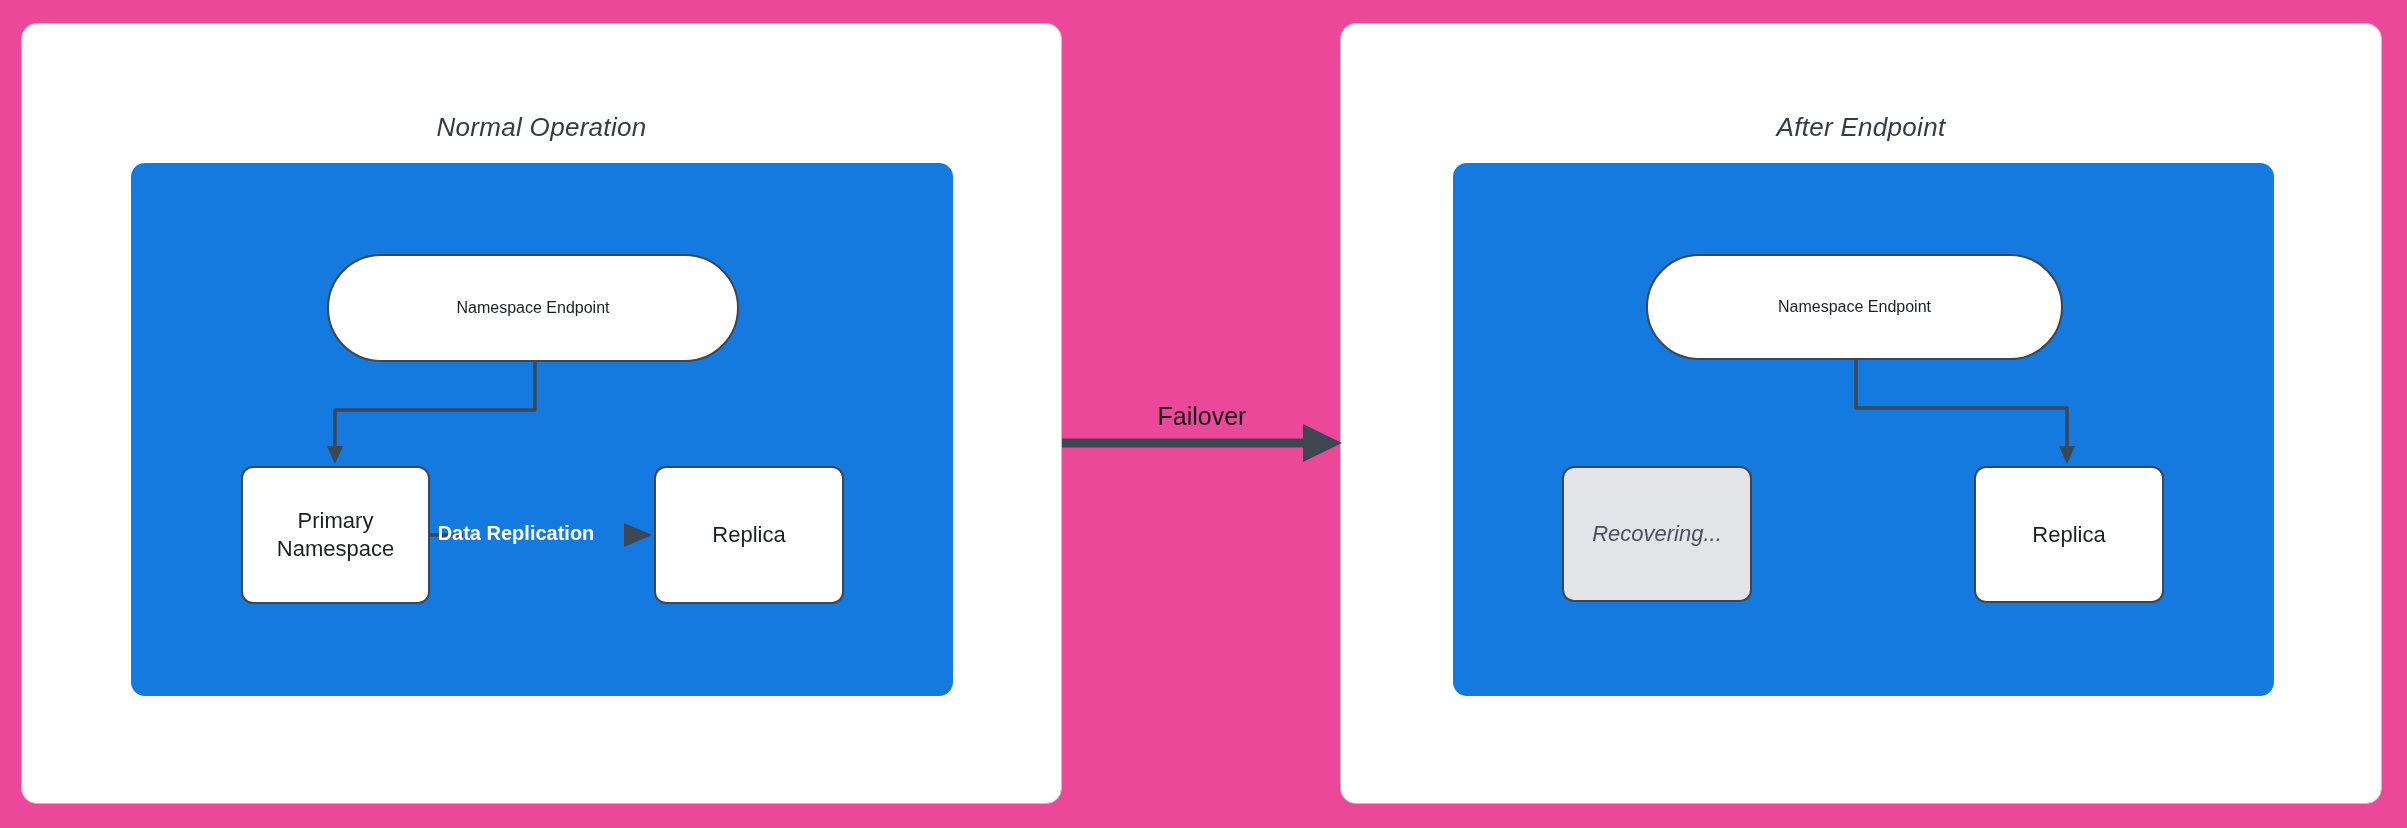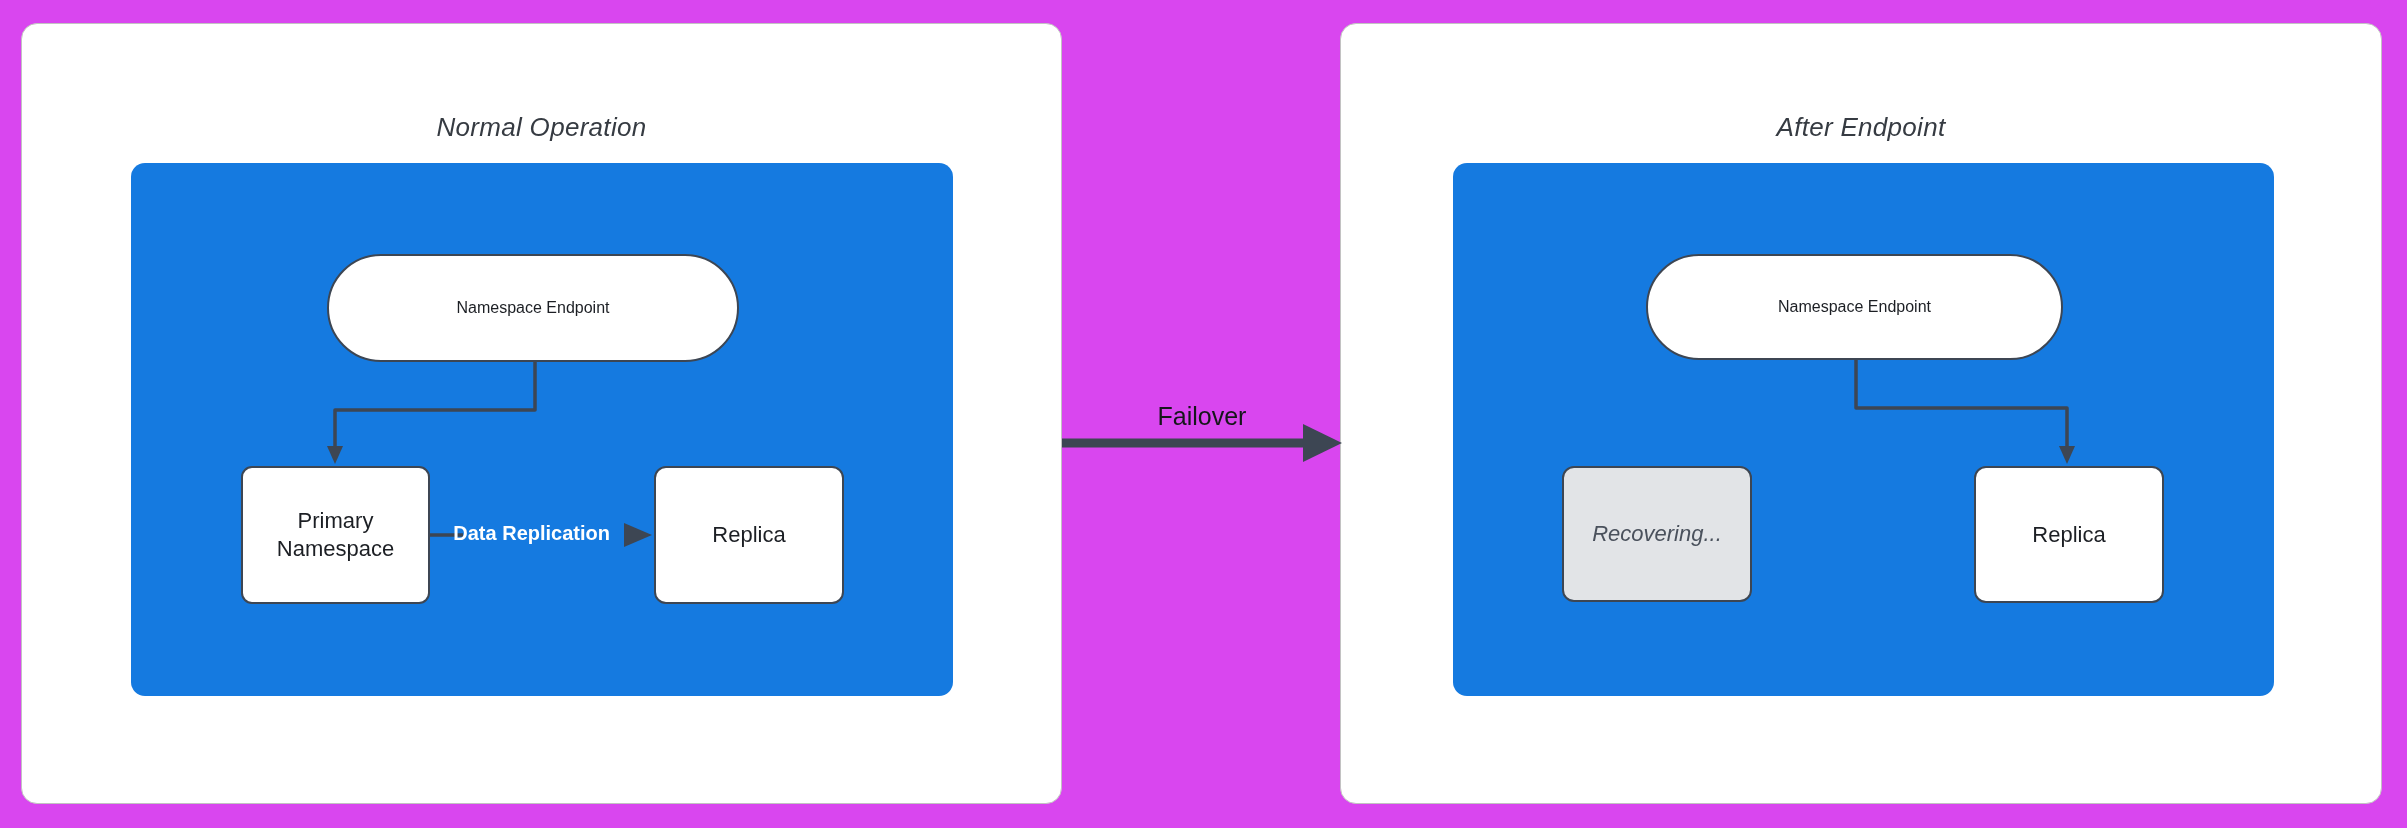--- a/index.html
+++ b/index.html
@@ -13,21 +13,21 @@
   }
   *{box-sizing:border-box;margin:0;padding:0;}
   body{
     background:#ffffff;
     font-family:"Liberation Sans", sans-serif;
   }
   .canvas{
     position:relative;
     width:2407px;
     height:828px;
-    background:#d946ef;
+    background:#ec4899;
     overflow:hidden;
   }
   .panel{
     position:absolute;
     top:23px;
     height:781px;
     background:#ffffff;
     border:1.5px solid var(--panel-border);
     border-radius:16px;
   }
@@ -66,21 +66,21 @@
     font-size:22px;
     line-height:1.27;
   }
   .pill{
     border-radius:54px;
     font-size:16px;
   }
   .pill.pl-left{left:327px;top:254px;width:412px;height:108px;}
   .pill.pl-right{left:1646px;top:254px;width:417px;height:106px;}
   .rect{border-radius:12px;}
-  .rect.primary{left:241px;top:466px;width:189px;height:138px;border-radius:11px;}
+  .rect.primary{left:241px;top:466px;width:189px;height:138px;}
   .rect.replica-left{left:654px;top:466px;width:190px;height:138px;}
   .rect.recovering{
     left:1562px;top:466px;width:190px;height:136px;
     background:var(--recovering-bg);
     color:var(--recovering-text);
     font-style:italic;
   }
   .rect.replica-right{left:1974px;top:466px;width:190px;height:137px;}
   .node .lbl{display:inline-block;max-width:166px;}
   svg.overlay{
@@ -96,25 +96,24 @@
     stroke-linejoin:round;
     stroke-linecap:butt;
   }
   svg.overlay .wire.thick{stroke-width:9;}
   svg.overlay .head{fill:var(--slate);stroke:none;}
   .edge-label{
     position:absolute;
     text-align:center;
   }
   .edge-label.replication{
-    left:442px;top:522px;width:168px;
+    left:432px;top:522px;width:168px;
     font-size:20px;
     font-weight:700;
     color:#ffffff;
-    text-align:right;
   }
   .edge-label.failover{
     left:1122px;top:402px;width:160px;
     font-size:25px;
     color:#15171A;
   }
 </style>
 </head>
 <body>
 

